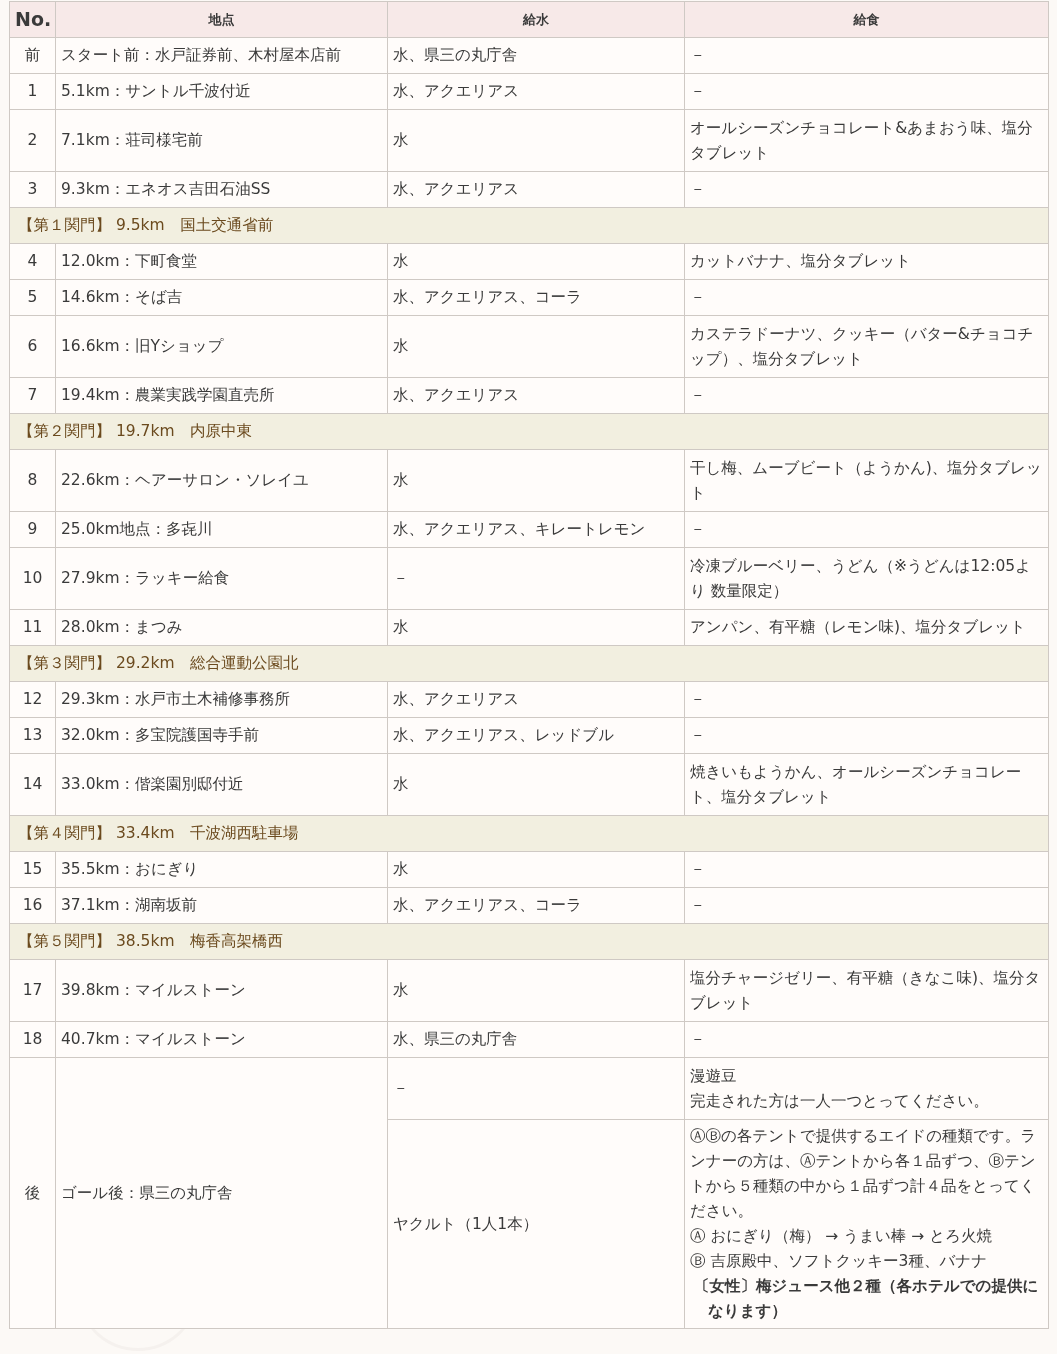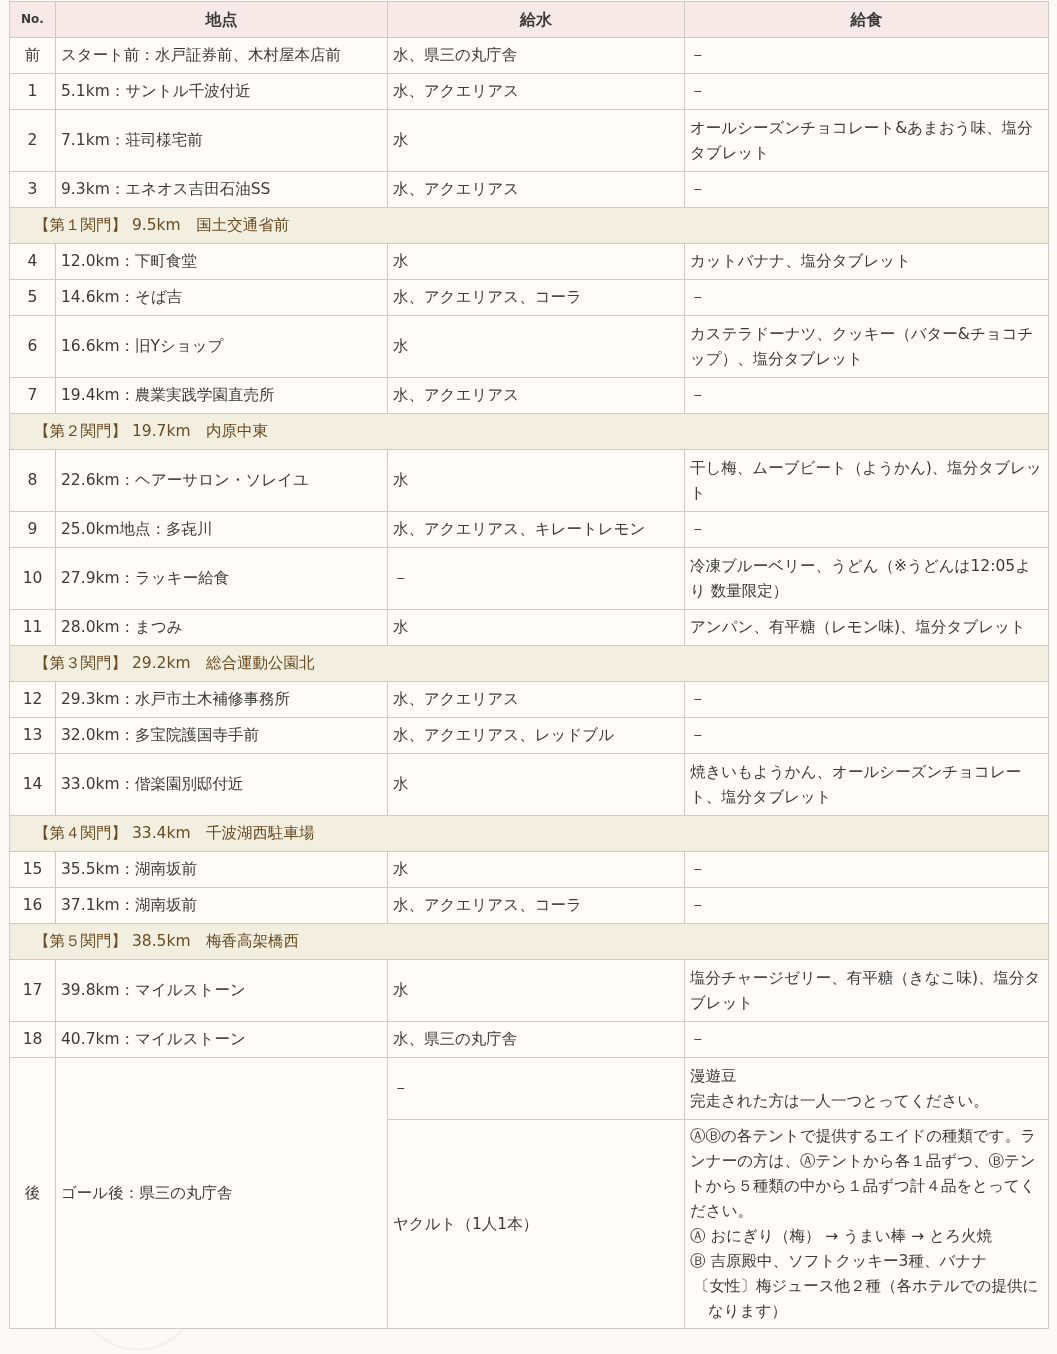--- a/index.html
+++ b/index.html
@@ -35,38 +35,38 @@
     padding: 5px 5px;
     vertical-align: middle;
     text-align: left;
   }
   table.aid th {
     background: #f7e9e8;
     font-weight: bold;
     text-align: center;
     height: 25px;
     color: #3a3a3a;
-    font-size: 16px;
-  }
-  table.aid th.no { font-size: 12px; }
+    font-size: 13px;
+  }
+  table.aid th.no { font-size: 19px; }
   table.aid td.no {
     text-align: center;
     padding: 5px 2px;
   }
   table.aid tr.row td { height: 25px; }
   table.aid tr.row.tall td { height: 51px; }
   table.aid tr.section td {
     background: #f2efe0;
     color: #6b4a1e;
     height: 25px;
-    padding-left: 24px;
+    padding-left: 8px;
   }
   table.aid td.food { padding-right: 6px; }
   .line { display: block; }
-  .indent { display: block; padding-left: 18px; text-indent: -14px; }
+  .indent { display: block; padding-left: 18px; text-indent: -14px; font-weight: bold; }
   td.goal-no { text-align: center; }
   .watermark {
     position: absolute;
     border: 3px solid rgba(200,190,180,0.12);
     border-radius: 50%;
     pointer-events: none;
   }
 </style>
 </head>
 <body>
@@ -191,21 +191,21 @@
         <td class="no">14</td>
         <td>33.0km：偕楽園別邸付近</td>
         <td>水</td>
         <td class="food">焼きいもようかん、オールシーズンチョコレート、塩分タブレット</td>
       </tr>
       <tr class="section">
         <td colspan="4">【第４関門】 33.4km　千波湖西駐車場</td>
       </tr>
       <tr class="row">
         <td class="no">15</td>
-        <td>35.5km：湖南坂前</td>
+        <td>35.5km：おにぎり</td>
         <td>水</td>
         <td class="food">－</td>
       </tr>
       <tr class="row">
         <td class="no">16</td>
         <td>37.1km：湖南坂前</td>
         <td>水、アクエリアス、コーラ</td>
         <td class="food">－</td>
       </tr>
       <tr class="section">

